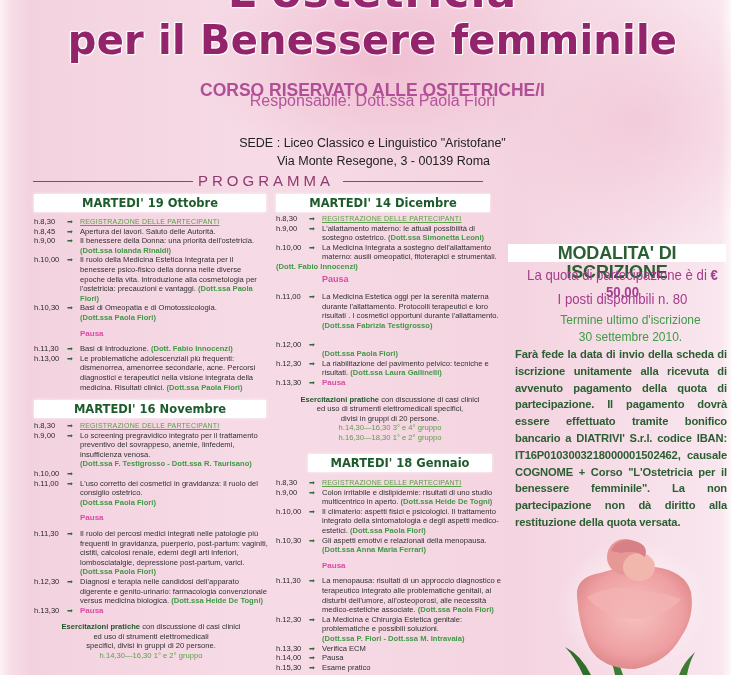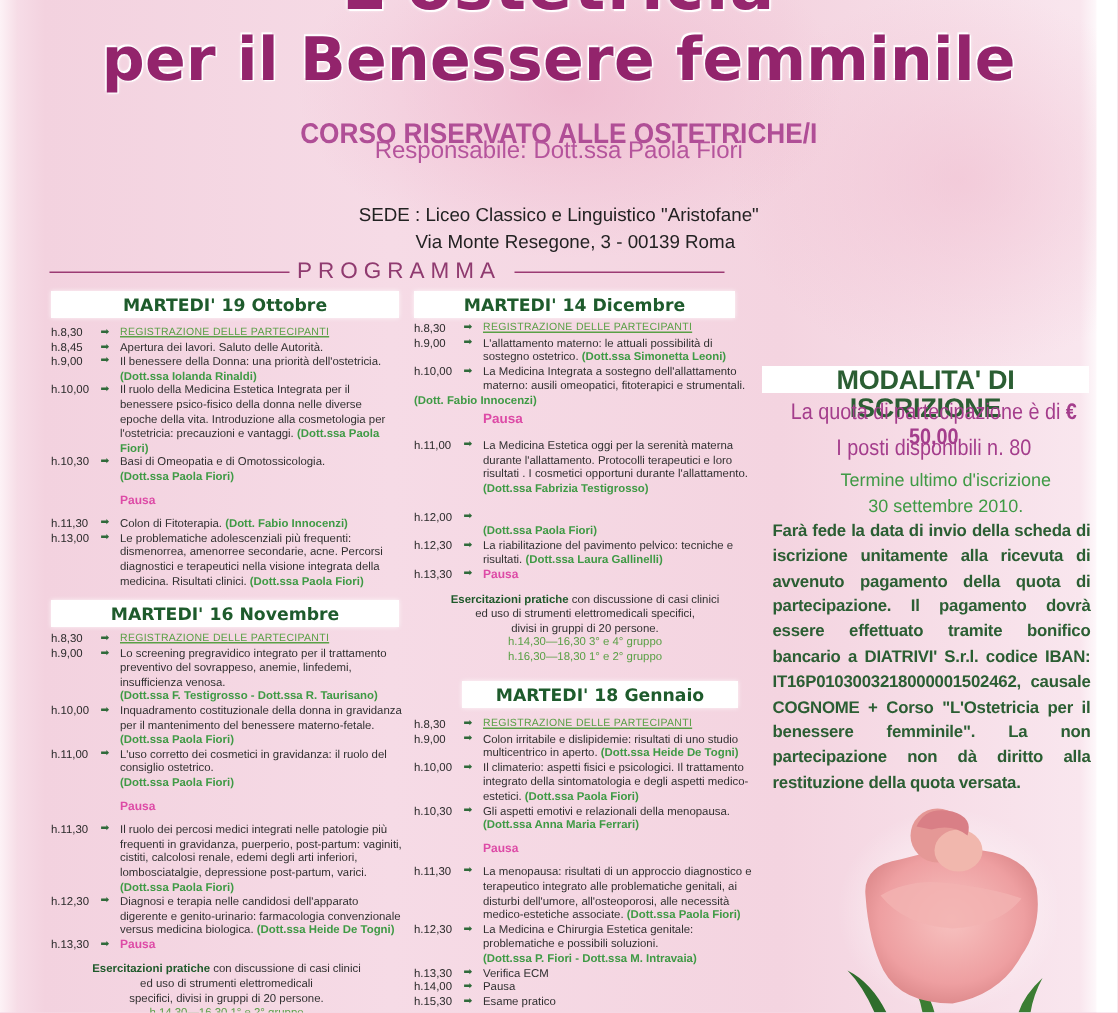--- a/index.html
+++ b/index.html
@@ -136,21 +136,21 @@
       </div>
     <div class="row">
         <span class="time">h.10,30</span>
         <span class="arrow">➡</span>
         <span class="txt"><span>Basi di Omeopatia  e di Omotossicologia.</span><br><span class="doc">(Dott.ssa Paola Fiori)</span></span>
       </div>
     <div class="pausa pausa-block">Pausa</div>
     <div class="row">
         <span class="time">h.11,30</span>
         <span class="arrow">➡</span>
-        <span class="txt"><span>Colon di Fitoterapia.</span> <span class="doc">(Dott. Fabio Innocenzi)</span></span>
+        <span class="txt"><span>Basi di Introduzione.</span> <span class="doc">(Dott. Fabio Innocenzi)</span></span>
       </div>
     <div class="row">
         <span class="time">h.13,00</span>
         <span class="arrow">➡</span>
         <span class="txt"><span>Le problematiche adolescenziali più frequenti: dismenorrea, amenorree secondarie, acne. Percorsi diagnostici e terapeutici nella visione integrata della medicina. Risultati clinici.</span> <span class="doc">(Dott.ssa Paola Fiori)</span></span>
       </div>
   </div>
 
   <div class="day-header" style="left:34px; top:400px; width:232px;">MARTEDI' 16 Novembre</div>
   <div class="sched" style="left:34px; top:421px; width:234px;">
@@ -160,21 +160,20 @@
         <span class="txt reg">REGISTRAZIONE DELLE PARTECIPANTI</span>
       </div>
     <div class="row">
         <span class="time">h.9,00</span>
         <span class="arrow">➡</span>
         <span class="txt"><span>Lo screening pregravidico  integrato per il trattamento preventivo del sovrappeso, anemie, linfedemi, insufficienza venosa.</span><br><span class="doc">(Dott.ssa F. Testigrosso - Dott.ssa R. Taurisano)</span></span>
       </div>
     <div class="row">
         <span class="time">h.10,00</span>
         <span class="arrow">➡</span>
-        <span class="txt"><span>Inquadramento costituzionale della donna in gravidanza per il mantenimento del benessere materno-fetale.</span> <span class="doc">(Dott.ssa Paola Fiori)</span></span>
       </div>
     <div class="row">
         <span class="time">h.11,00</span>
         <span class="arrow">➡</span>
         <span class="txt"><span>L'uso corretto dei cosmetici in gravidanza: il ruolo del consiglio ostetrico.</span><br><span class="doc">(Dott.ssa Paola Fiori)</span></span>
       </div>
     <div class="pausa pausa-block">Pausa</div>
     <div class="row">
         <span class="time">h.11,30</span>
         <span class="arrow">➡</span>

